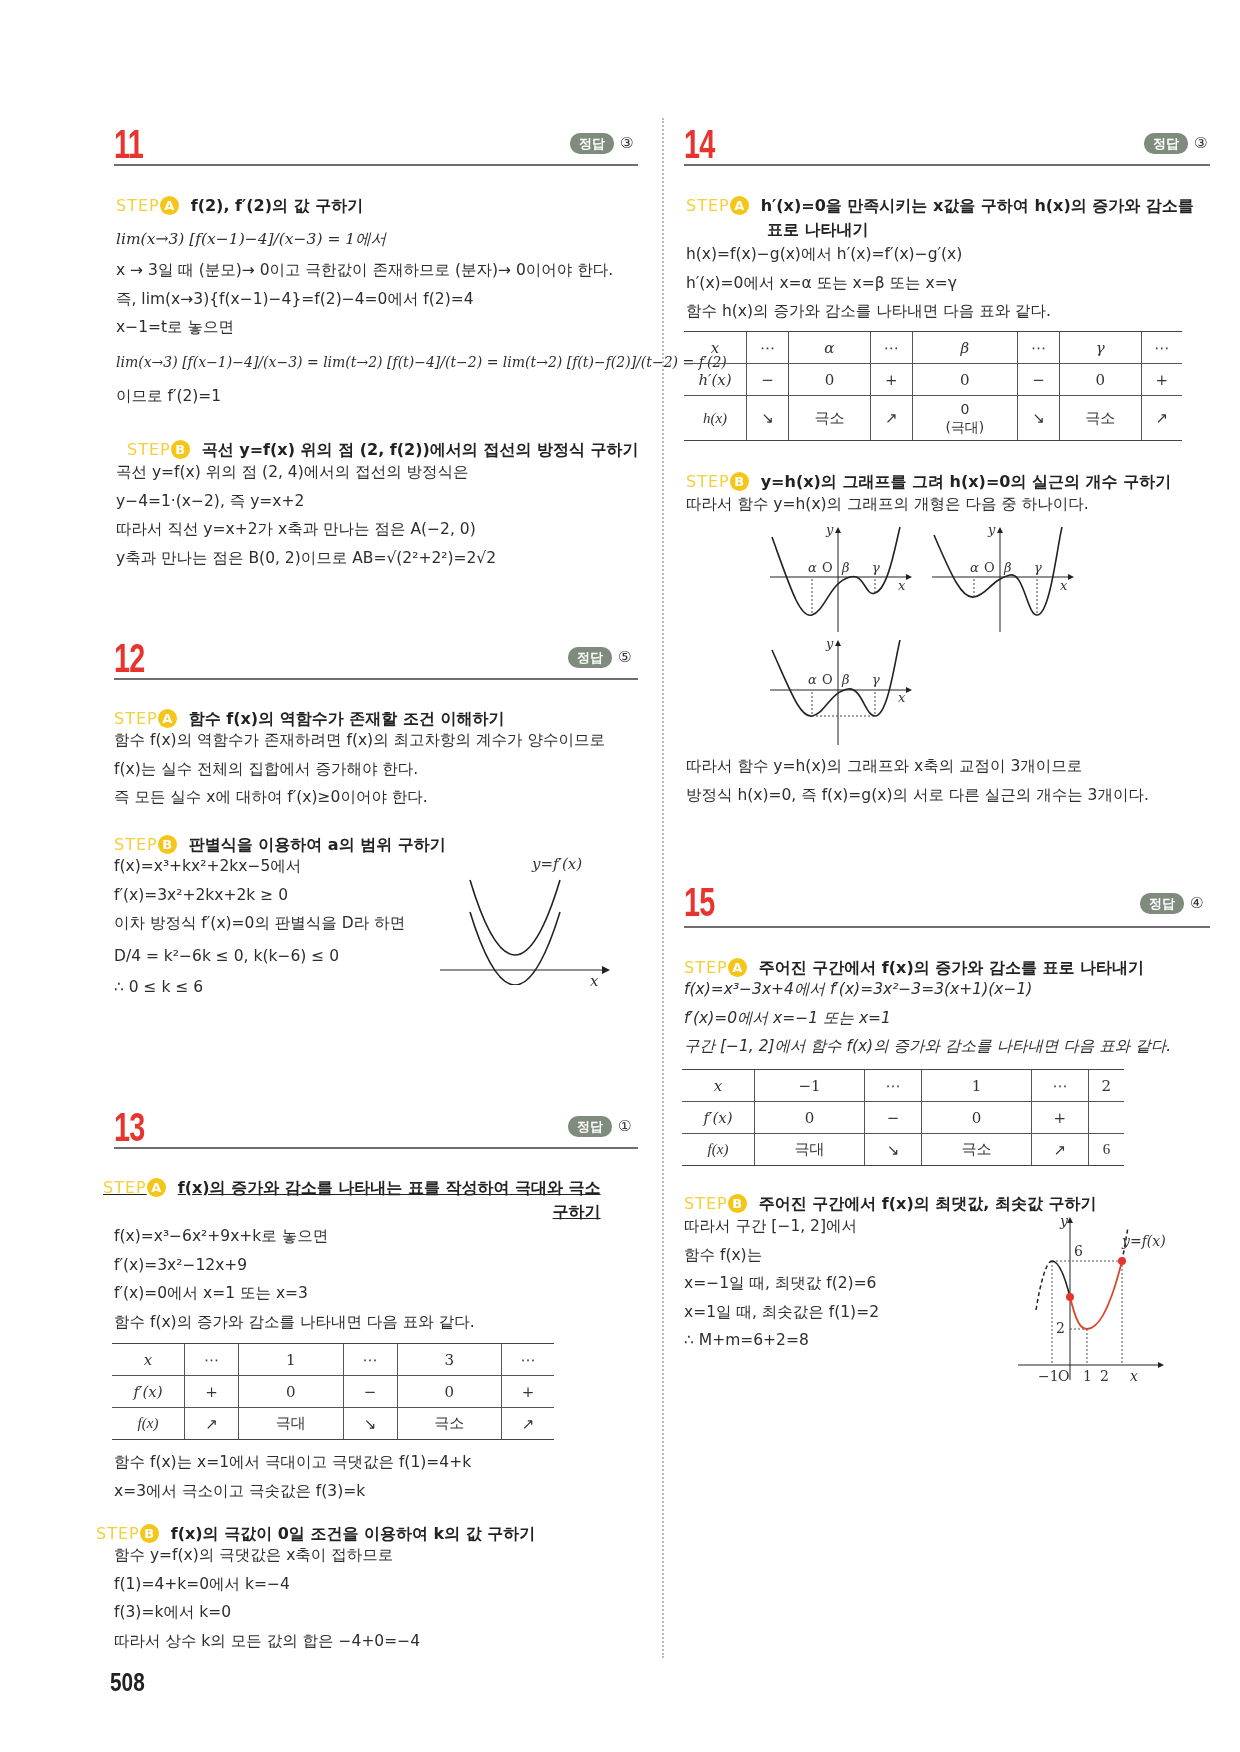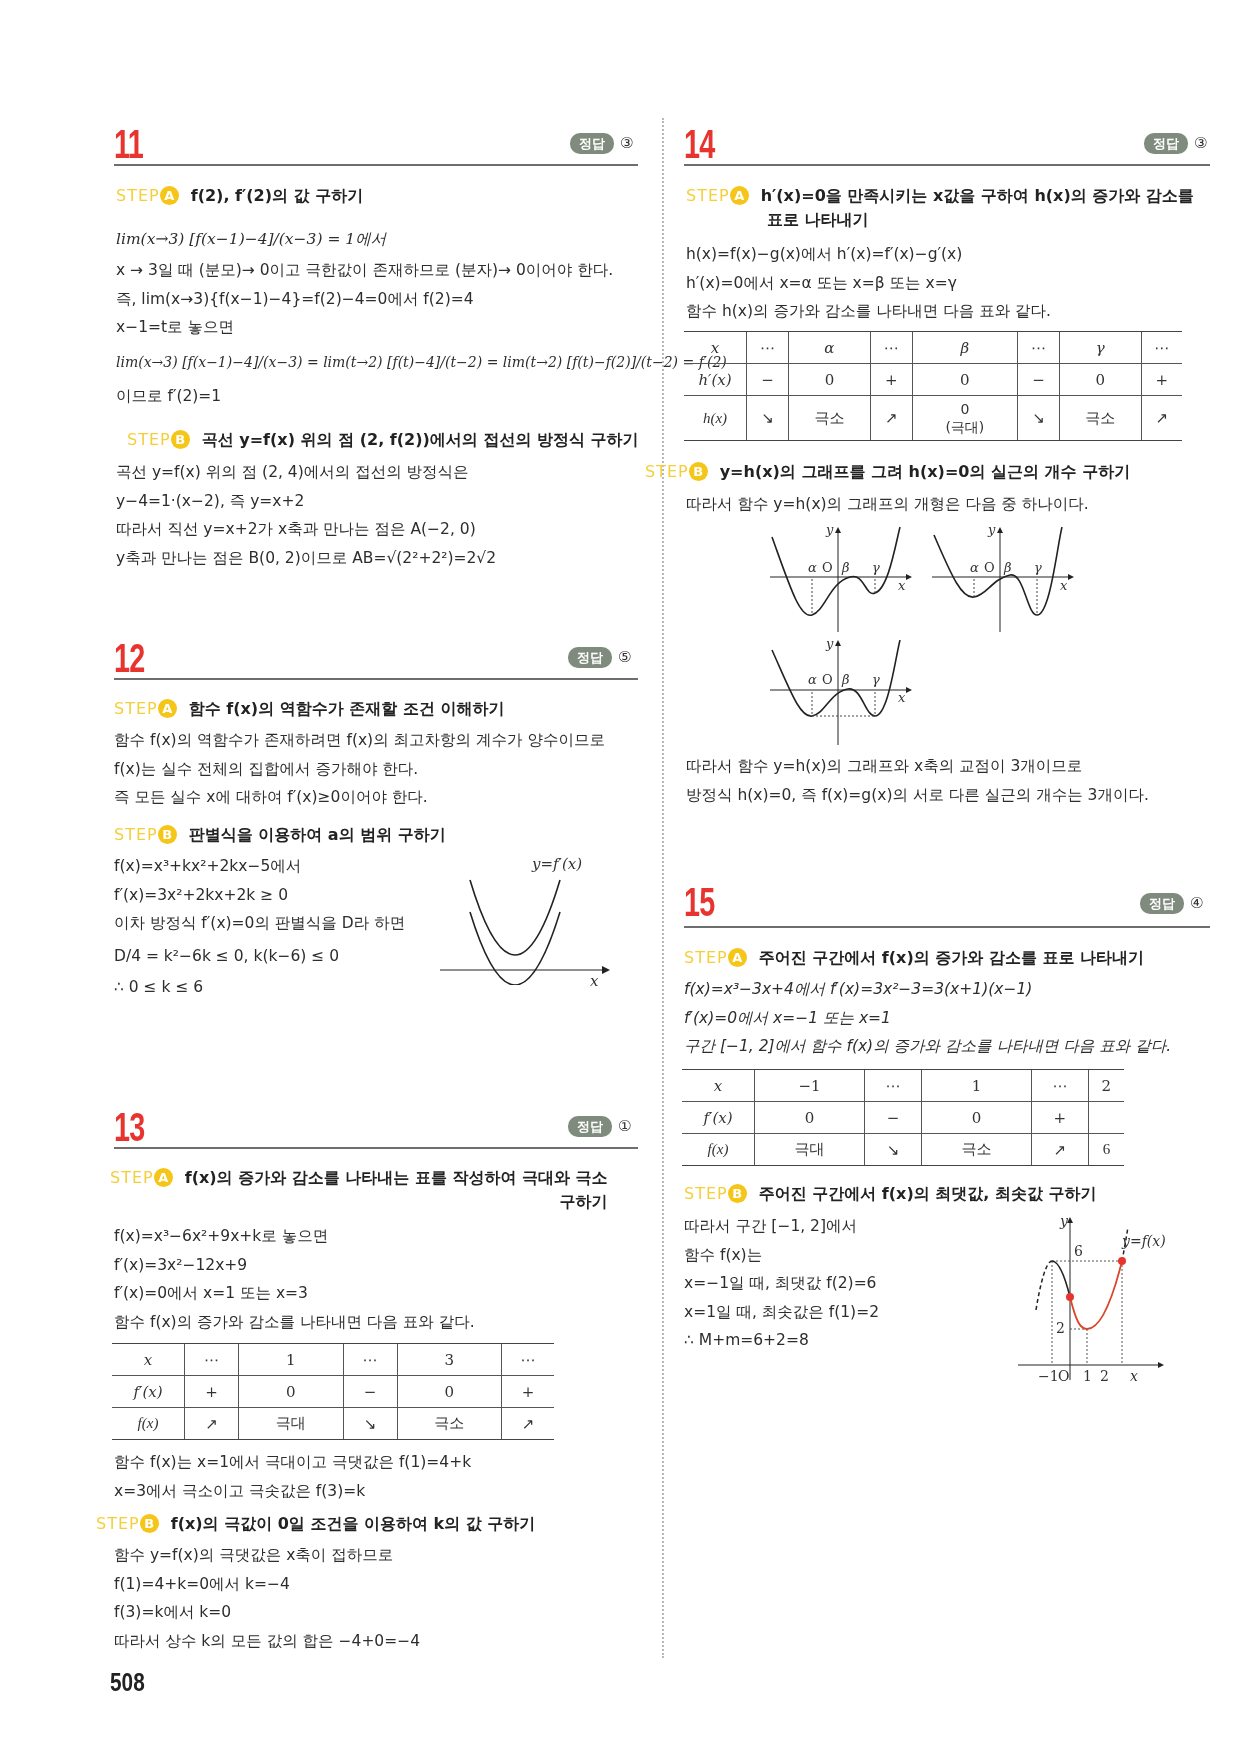--- a/index.html
+++ b/index.html
@@ -5,21 +5,21 @@
   html, body { margin:0; padding:0; }
   body { width:1240px; height:1752px; background:#ffffff; position:relative; overflow:hidden;
          font-family:"DejaVu Sans", sans-serif; color:#2a2a2a; }
   .abs { position:absolute; }
   .pnum { font-family:"Liberation Sans", sans-serif; font-weight:bold; font-size:40px; color:#e8342e;
           letter-spacing:-1px; transform:scaleX(0.72); transform-origin:left top; line-height:1; }
   .rule { height:2px; background:#6e6e6e; }
   .badge { display:inline-block; background:#7f8b7c; color:#fff; font-size:13px; font-weight:bold;
            border-radius:10px; padding:2px 9px; line-height:17px; }
   .ans { font-family:"DejaVu Sans", sans-serif; font-size:15px; color:#333; margin-left:6px; }
-  .step { font-size:16px; line-height:24px; font-weight:bold; color:#222; }
+  .step { font-size:16px; line-height:24px; font-weight:bold; color:#222;margin-top:10px; }
   .step .tag { font-family:"DejaVu Sans", sans-serif; font-weight:normal; color:#f5cf3a; letter-spacing:1px; font-size:16px; }
   .step .circ { display:inline-block; width:19px; height:19px; border-radius:50%; background:#f5c518; color:#fff;
                 font-size:13px; text-align:center; line-height:19px; font-weight:bold; margin-right:12px; vertical-align:1px; }
   .line { font-size:15.5px; line-height:28.5px; white-space:nowrap; color:#2d2d2d; }
   .m { font-family:"DejaVu Serif", serif; font-style:italic; }
   .divider { border-left:2px dotted #b8b8b8; width:0; }
   table.inc { border-collapse:collapse; font-family:"DejaVu Serif", serif; font-size:15px; color:#333; }
   table.inc td { border-left:1px solid #555; border-bottom:1px solid #555; text-align:center; height:31px; padding:0; }
   table.inc tr:first-child td { border-top:1.5px solid #444; }
   table.inc tr:last-child td { border-bottom:1.5px solid #444;font-family:Liberation Serif, serif; }
@@ -97,21 +97,21 @@
 </div>
 <div class="abs graph-lbl" style="left:532px; top:855px;">y=f′(x)</div>
 <div class="abs graph-lbl" style="left:590px; top:972px;">x</div>
 
 <div class="abs pnum" style="left:114px; top:1107px;">13</div>
 <div class="abs" style="left:568px; top:1116px;">
   <span class="badge">정답</span><span class="ans">①</span>
 </div>
 <div class="abs rule" style="left:114px; top:1147px; width:524px;"></div>
 
-<div class="abs step" style="left:110px; top:1166px;">
+<div class="abs step" style="left:103px; top:1166px;text-decoration:underline;">
   <span class="tag">STEP</span><span class="circ">A</span><span>f(x)의 증가와 감소를 나타내는 표를 작성하여 극대와 극소</span>
   <div style="padding-left:81px;text-align:right;">구하기</div>
 </div>
 <div class="abs" style="left:114px; top:1222px; width:540px;">
   <div class="line">f(x)=x³−6x²+9x+k로 놓으면</div>
   <div class="line">f′(x)=3x²−12x+9</div>
   <div class="line">f′(x)=0에서 x=1 또는 x=3</div>
   <div class="line">함수 f(x)의 증가와 감소를 나타내면 다음 표와 같다.</div>
 </div>
 
@@ -206,21 +206,21 @@
     <td>↗</td>
     <td style="white-space:pre-line; line-height:18px; font-family:'DejaVu Sans',sans-serif; font-size:14px;">0
 (극대)</td>
     <td>↘</td>
     <td style="font-family:'DejaVu Sans',sans-serif;">극소</td>
     <td>↗</td>
   </tr>
 </tbody>
   </table>
 
-<div class="abs step" style="left:645px; top:460px;">
+<div class="abs step" style="left:686px; top:460px;">
   <span class="tag">STEP</span><span class="circ">B</span><span>y=h(x)의 그래프를 그려 h(x)=0의 실근의 개수 구하기</span>
 </div>
 <div class="abs" style="left:686px; top:490px; width:530px;">
   <div class="line">따라서 함수 y=h(x)의 그래프의 개형은 다음 중 하나이다.</div>
 </div>
 
 <svg class="abs" style="left:770px; top:527px;" width="150" height="110" viewBox="0 0 150 110">
   <line x1="0" y1="50" x2="138" y2="50" stroke="#222" stroke-width="1"></line>
   <polygon points="136,47 142,50 136,53" fill="#222"></polygon>
   <line x1="68" y1="105" x2="68" y2="4" stroke="#222" stroke-width="1"></line>

